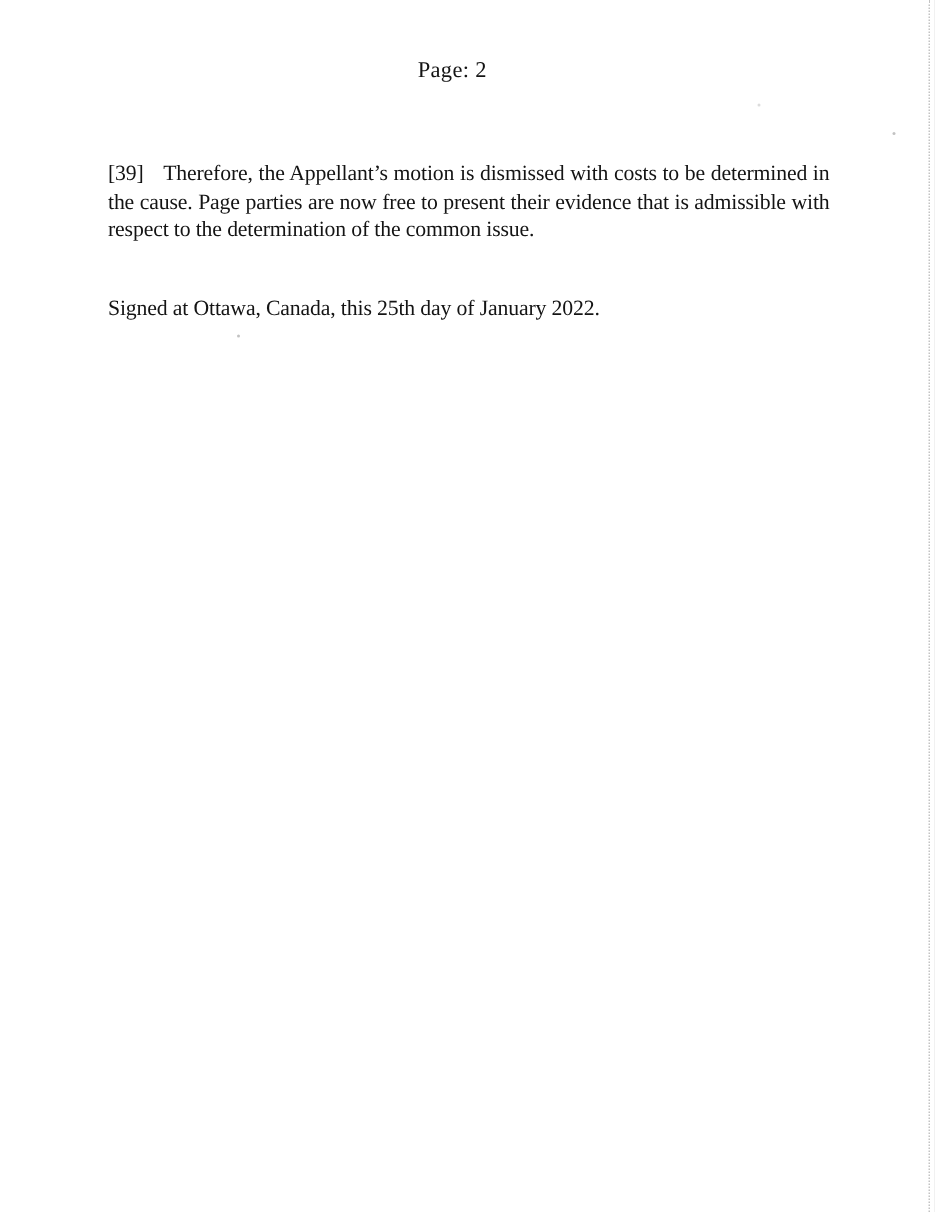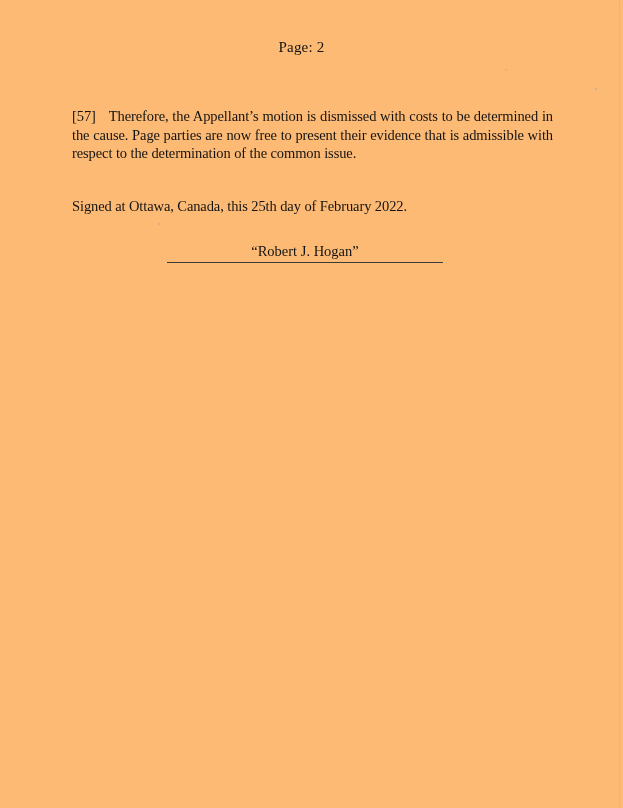--- a/index.html
+++ b/index.html
@@ -4,21 +4,21 @@
 <style>
   html, body {
     margin: 0;
     padding: 0;
     background: #e8e8e8;
   }
   .scan-page {
     position: relative;
     width: 623px;
     height: 808px;
-    background: #fdba74;
+    background: #ffffff;
     overflow: hidden;
     font-family: "Liberation Serif", "DejaVu Serif", serif;
     color: #141414;
   }
   .page-header {
     position: absolute;
     top: 39px;
     left: 0;
     width: 603px;
     text-align: center;
@@ -87,26 +87,25 @@
   .speck-2 { left: 158px; top: 223px; }
   .speck-3 { left: 505px; top: 69px; opacity: 0.4; }
 </style>
 </head>
 <body>
 
 <div class="scan-page">
 
   <div class="page-header">Page: 2</div>
 
-  <p class="body-paragraph"><span class="para-number">[57]</span><span>Therefore, the Appellant’s motion is dismissed with costs to be determined in the cause. Page parties are now free to present their evidence that is admissible with respect to the determination of the common issue.</span></p>
+  <p class="body-paragraph"><span class="para-number">[39]</span><span>Therefore, the Appellant’s motion is dismissed with costs to be determined in the cause. Page parties are now free to present their evidence that is admissible with respect to the determination of the common issue.</span></p>
 
-  <div class="signed-line">Signed at Ottawa, Canada, this 25th day of February 2022.</div>
+  <div class="signed-line">Signed at Ottawa, Canada, this 25th day of January 2022.</div>
 
   <div class="signature-block">
-    <span class="signature-name">“Robert J. Hogan”</span>
   </div>
 
   <div class="scan-artifact-line"></div>
   <div class="scan-speck speck-1"></div>
   <div class="scan-speck speck-2"></div>
   <div class="scan-speck speck-3"></div>
 
 </div>
 
 </body></html>

